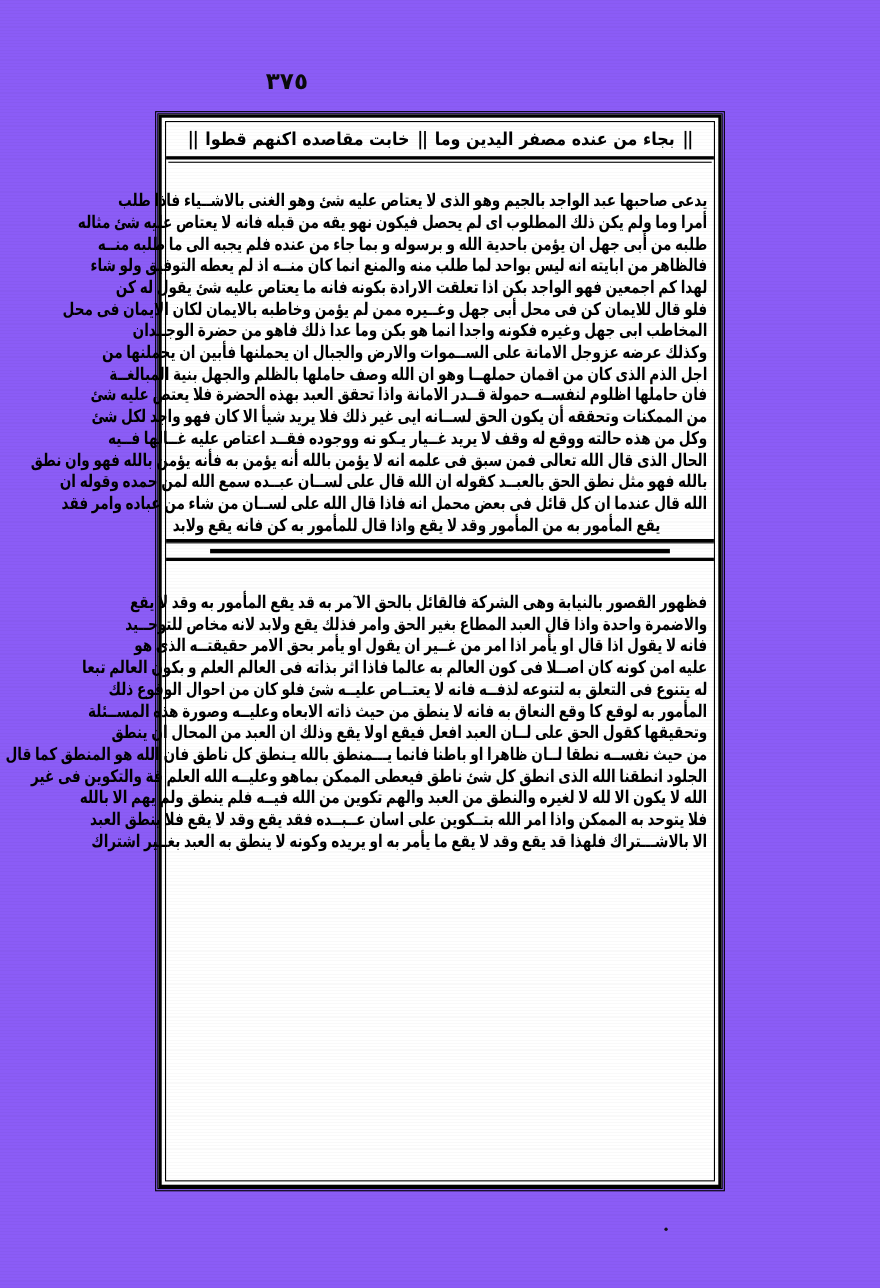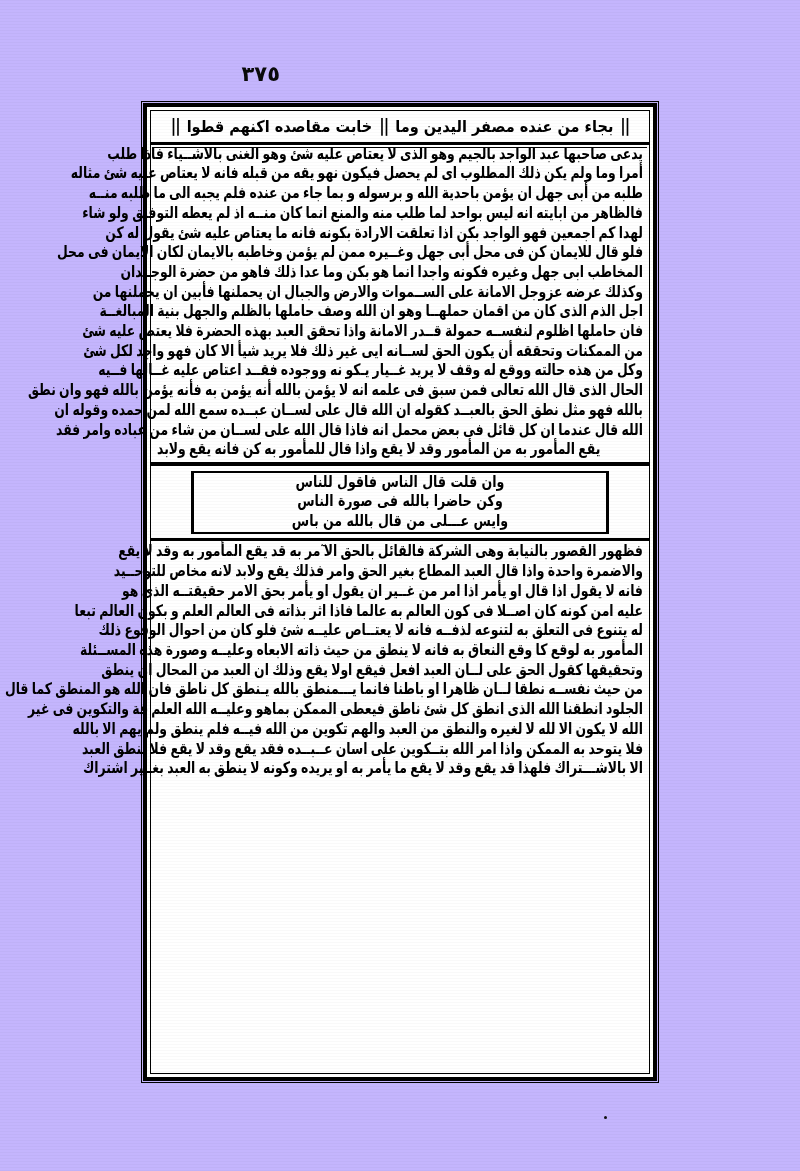--- a/index.html
+++ b/index.html
@@ -14,21 +14,21 @@
     position: relative;
     font-family: "DejaVu Sans", sans-serif;
     color: #000000;
     overflow: hidden;
   }
 
   
   #scan-page {
     position: absolute;
     inset: 0;
-    background: #c4b5fd;
+    background: #8b5cf6;
   }
 
   
   #folio-number {
     position: absolute;
     top: 62px;
     right: 520px;
     font-family: "DejaVu Sans", sans-serif;
     font-size: 21px;
     font-weight: 700;
@@ -90,20 +90,21 @@
   }
   .hemistich-sep {
     font-weight: 700;
     font-size: 15px;
     letter-spacing: -1px;
   }
 
   
   .body-block {
     padding: 3px 6px 3px 6px;
+    margin-top: 28px;
   }
   #block-upper { border-bottom: 3px solid #000; padding-bottom: 5px; }
   #block-lower { padding-top: 4px; }
 
   .body-line {
     font-family: "DejaVu Sans", sans-serif;
     font-size: 12.4px;
     font-weight: 700;
     line-height: 1.0;
     margin: 0 0 7.3px 0;
@@ -225,25 +226,20 @@
         <p class="body-line">الحال الذى قال الله تعالى فمن سبق فى علمه انه لا يؤمن بالله أنه يؤمن به فأنه يؤمن بالله فهو وان نطق</p>
         <p class="body-line">بالله فهو مثل نطق الحق بالعبــد كقوله ان الله قال على لســان عبــده سمع الله لمن حمده وقوله ان</p>
         <p class="body-line">الله قال عندما ان كل قائل فى بعض محمل انه فاذا قال الله على لســان من شاء من عباده وامر فقد</p>
         <p class="body-line ragged-left">يقع المأمور به من المأمور وقد لا يقع واذا قال للمأمور به كن فانه يقع ولابد</p>
       </div>
 
       <div id="poem-band">
         <div id="poem-table">
 
 
-          <div class="poem-col col-left">
-            <p class="poem-line">وان قلت قال الناس فاقول للناس</p>
-            <p class="poem-line">وكن حاضرا بالله فى صورة الناس</p>
-            <p class="poem-line">وايس عـــلى من قال بالله من باس</p>
-          </div>
 
         </div>
       </div>
 
       <div class="body-block" id="block-lower">
         <p class="body-line">فظهور القصور بالنيابة وهى الشركة فالقائل بالحق الا ٓمر به قد يقع المأمور به وقد لا يقع</p>
         <p class="body-line">والاضمرة واحدة واذا قال العبد المطاع بغير الحق وامر فذلك يقع ولابد لانه مخاص للتوحــيد</p>
         <p class="body-line">فانه لا يقول اذا قال او يأمر اذا امر من غــير ان يقول او يأمر بحق الامر حقيقتــه الذى هو</p>
         <p class="body-line">عليه امن كونه كان اصــلا فى كون العالم به عالما فاذا اثر بذاته فى العالم العلم و بكون العالم تبعا</p>
         <p class="body-line">له يتنوع فى التعلق به لتنوعه لذفــه فانه لا يعتــاص عليــه شئ فلو كان من احوال الوقوع ذلك</p>

